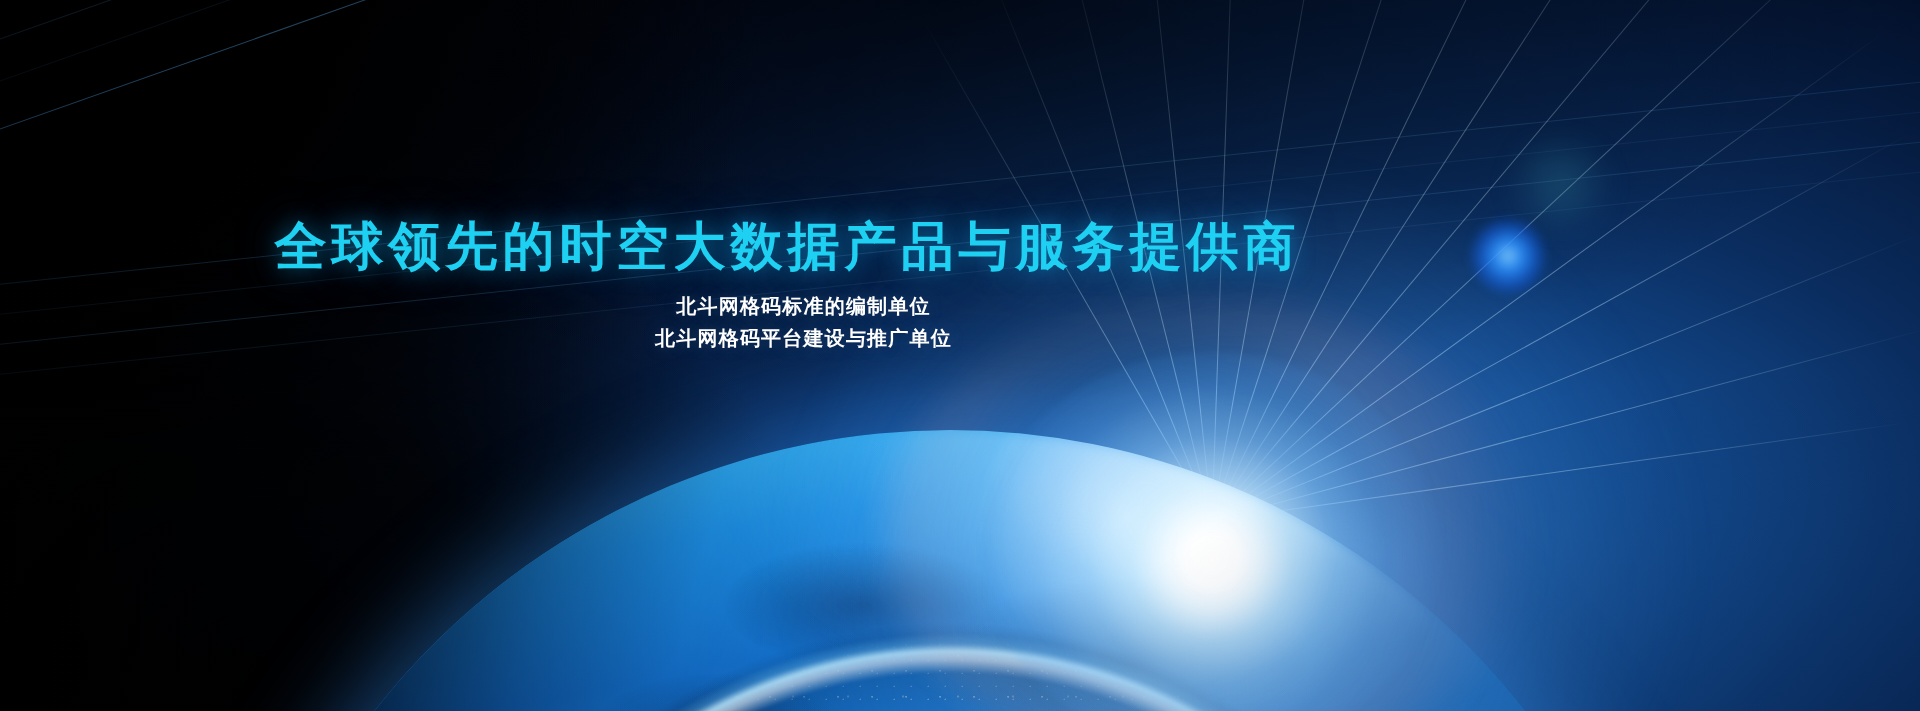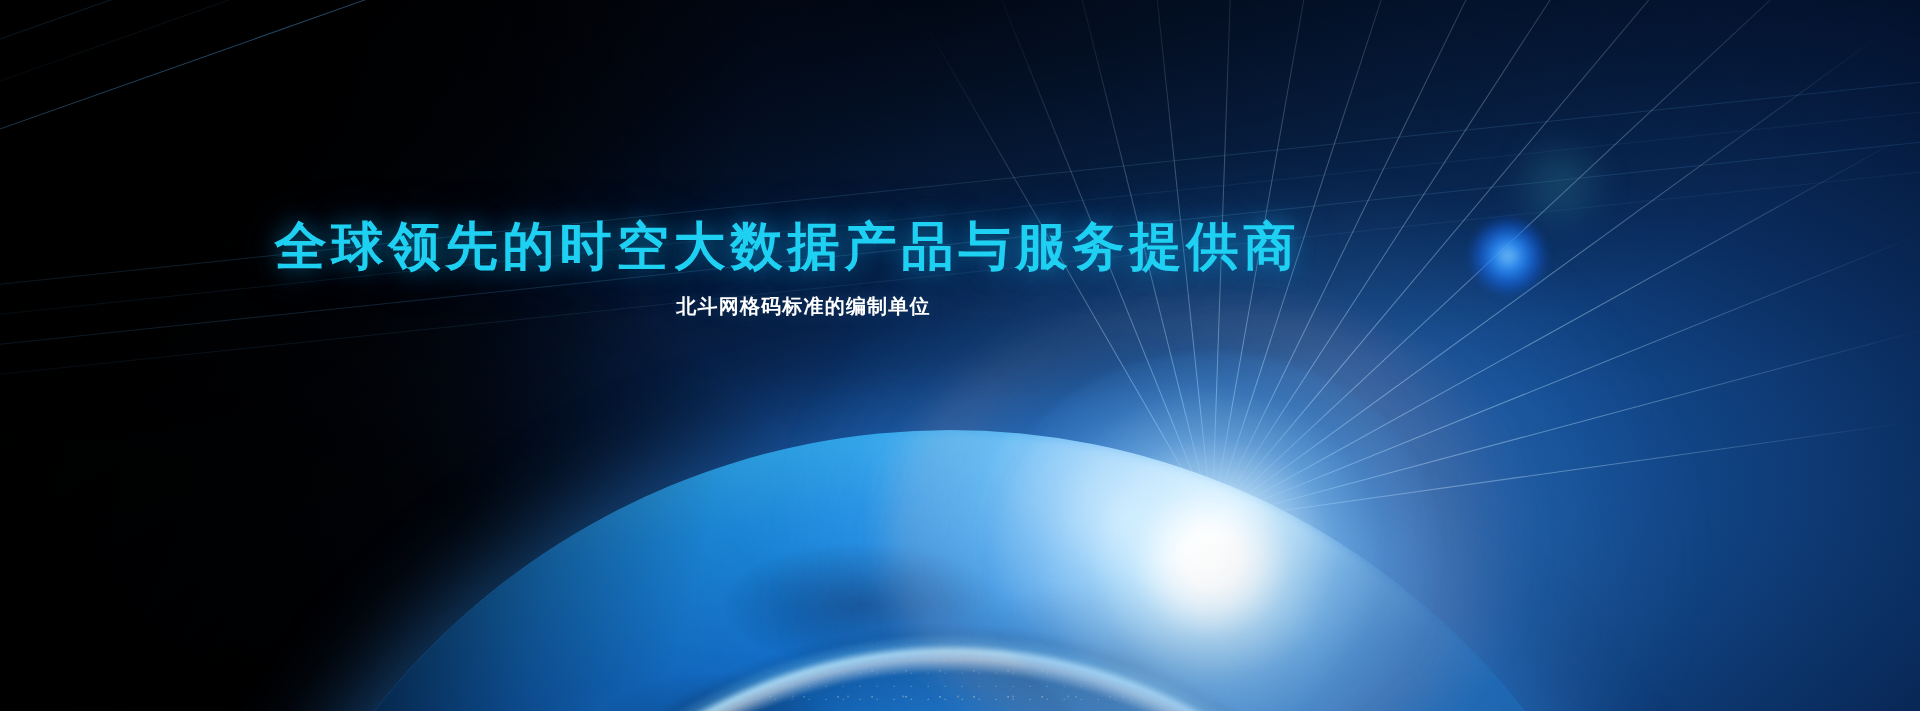--- a/index.html
+++ b/index.html
@@ -315,16 +315,17 @@
 
   <div class="bg-vignette"></div>
 
   <div class="flare-teal"></div>
   <div class="flare-blue"></div>
 
   <div class="content">
     <div class="headline">全球领先的时空大数据产品与服务提供商</div>
     <div class="sublines">
       <div class="subline">北斗网格码标准的编制单位</div>
+      <div class="subline">北斗网格码平台建设与推广单位</div>
     </div>
   </div>
 
 </div>
 
 </body></html>

